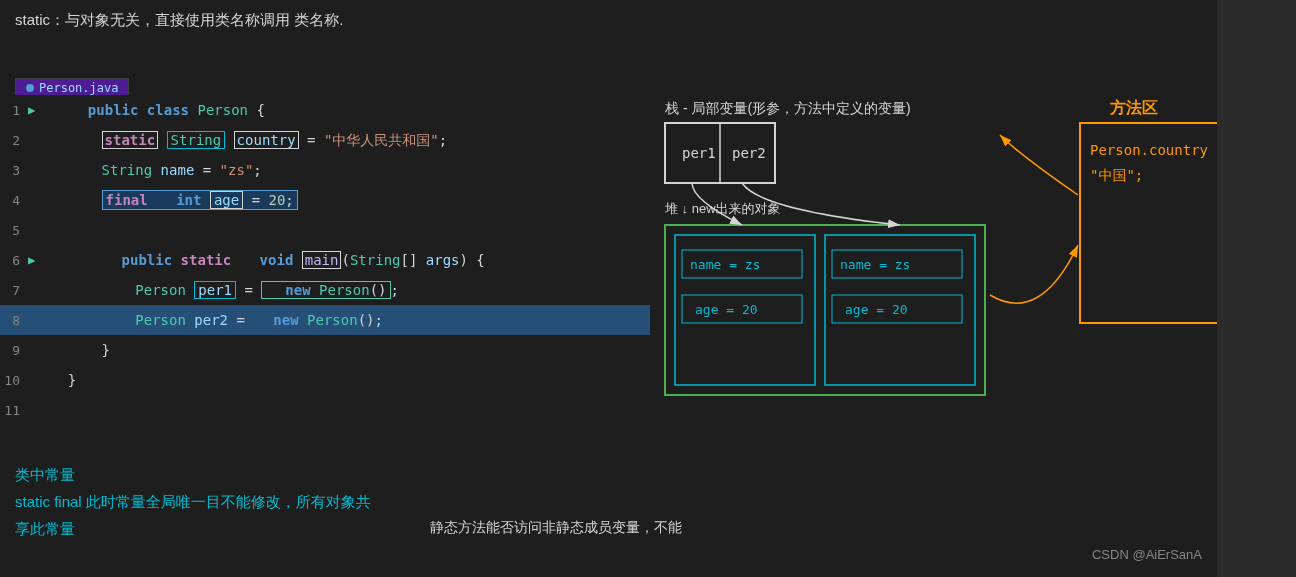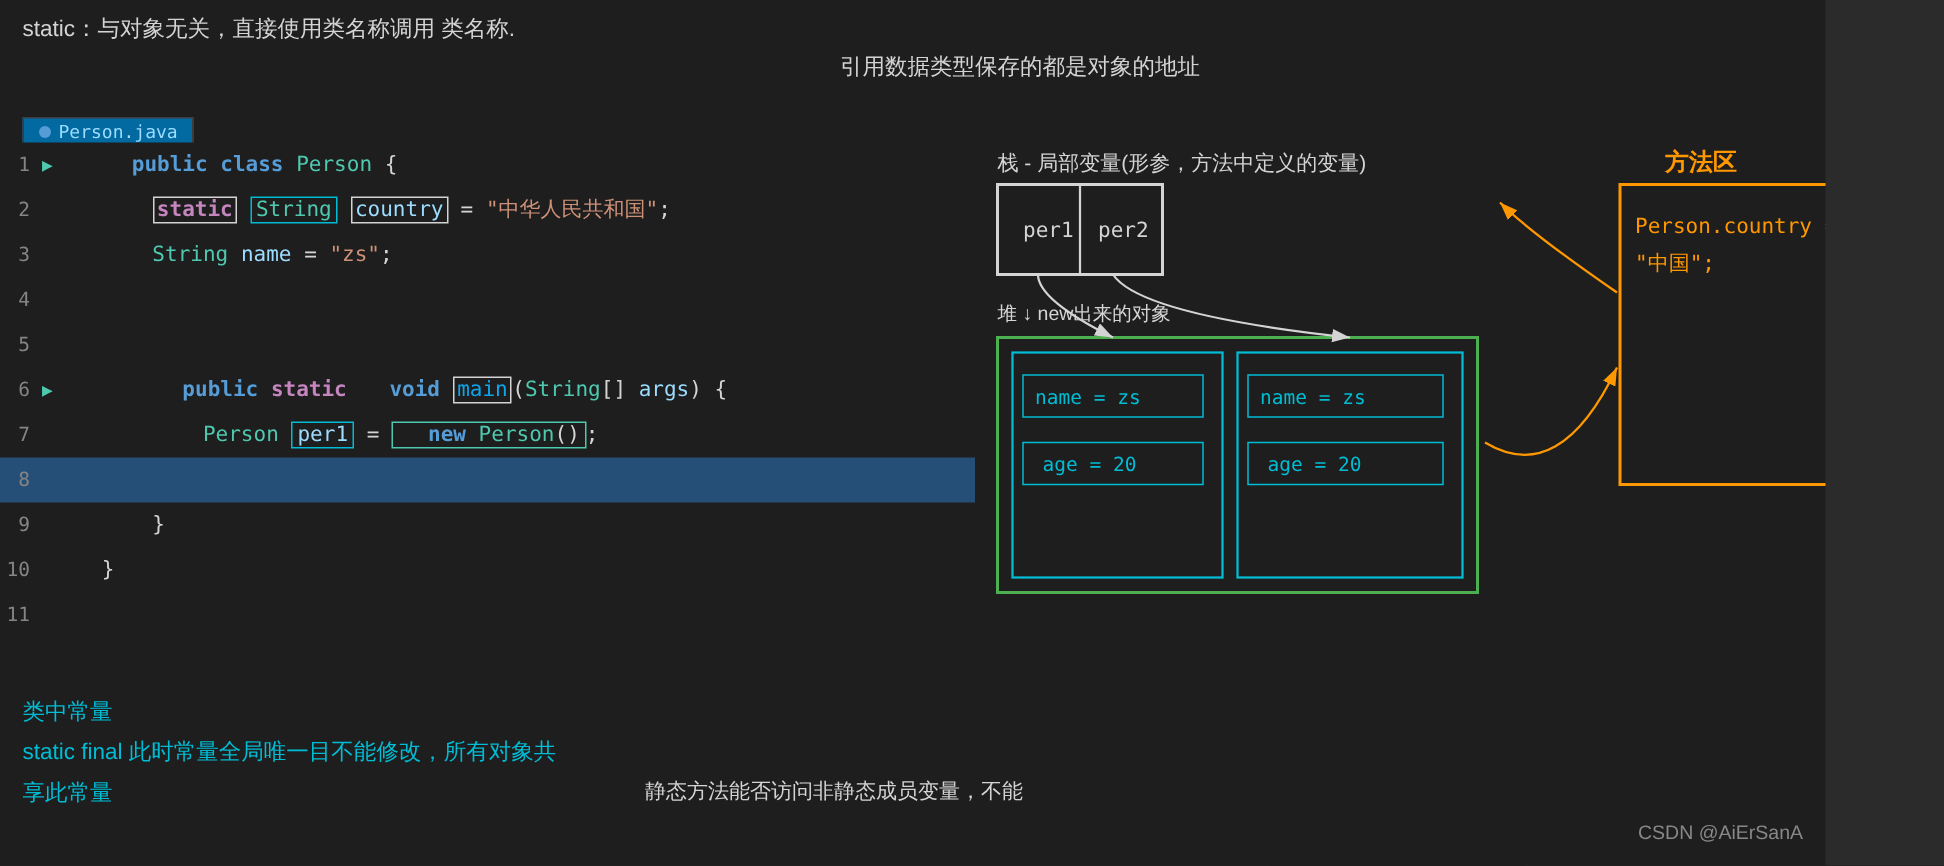--- a/index.html
+++ b/index.html
@@ -40,21 +40,21 @@
       color: #d4d4d4;
       font-family: 'Microsoft YaHei', 'SimHei', sans-serif;
       font-size: 15px;
     }
 
     
     .file-tab {
       position: absolute;
       top: 78px;
       left: 15px;
-      background: #0369a1;
+      background: #4c1d95;
       border: 1px solid #3e3e42;
       border-bottom: none;
       padding: 2px 10px;
       color: #9cdcfe;
       font-size: 12px;
       display: flex;
       align-items: center;
       gap: 5px;
     }
 
@@ -113,21 +113,21 @@
     }
 
     
     .kw-purple { color: #c586c0; font-weight: bold; }
     .kw-blue { color: #569cd6; font-weight: bold; padding-left: 20px; }
     .kw-cyan { color: #4ec9b0; }
     .kw-string { color: #ce9178; }
     .kw-num { color: #b5cea8; }
     .kw-white { color: #d4d4d4; }
     .kw-gray { color: #9cdcfe; }
-    .kw-method { color: #0ea5e9; }
+    .kw-method { color: #c4b5fd; }
 
     
     .box-outline {
       border: 1.5px solid #d4d4d4;
       padding: 0 2px;
       display: inline-block;
     }
 
     .box-cyan {
       border: 1.5px solid #00bcd4;
@@ -180,23 +180,20 @@
   </style>
 </head>
 <body>
 
 <div class="page">
 
   <div class="top-text">
     <div>static：与对象无关，直接使用类名称调用 类名称.</div>
   </div>
 
-  <div class="top-text-right">
-    <span>引用数据类型保存的都是对象的地址</span>
-  </div>
 
   <div class="file-tab">
     <span class="file-tab-dot"></span>
     <span>Person.java</span>
   </div>
 
   <div class="code-editor">
 
     <div class="code-line">
       <span class="line-num">1</span>
@@ -212,20 +209,21 @@
 
     <div class="code-line">
       <span class="line-num">3</span>
       <span class="run-arrow"></span>
       <span class="code-content">      <span class="kw-cyan">String</span> <span class="kw-gray">name</span> <span class="kw-white">= </span><span class="kw-string">"zs"</span><span class="kw-white">;</span></span>
     </div>
 
     <div class="code-line">
       <span class="line-num">4</span>
       <span class="run-arrow"></span>
+      <span class="code-content">      <span class="box-blue-bg"><span class="kw-purple">final</span> <span class="kw-blue">int</span> <span class="box-cyan" style="border-color:#d4d4d4;"><span class="kw-gray">age</span></span> <span class="kw-white">= </span><span class="kw-num">20</span><span class="kw-white">;</span></span></span>
     </div>
 
     <div class="code-line">
       <span class="line-num">5</span>
       <span class="run-arrow"></span>
       <span class="code-content"></span>
     </div>
 
     <div class="code-line">
       <span class="line-num">6</span>
@@ -235,20 +233,21 @@
 
     <div class="code-line">
       <span class="line-num">7</span>
       <span class="run-arrow"></span>
       <span class="code-content">          <span class="kw-cyan">Person</span> <span class="box-cyan"><span class="kw-gray">per1</span></span> <span class="kw-white">=</span> <span class="box-green"><span class="kw-blue">new</span> <span class="kw-cyan">Person</span><span class="kw-white">()</span></span><span class="kw-white">;</span></span>
     </div>
 
     <div class="code-line highlighted">
       <span class="line-num">8</span>
       <span class="run-arrow"></span>
+      <span class="code-content">          <span class="kw-cyan">Person</span> <span class="kw-gray">per2</span> <span class="kw-white">=</span> <span class="kw-blue">new</span> <span class="kw-cyan">Person</span><span class="kw-white">();</span></span>
     </div>
 
     <div class="code-line">
       <span class="line-num">9</span>
       <span class="run-arrow"></span>
       <span class="code-content">      <span class="kw-white">}</span></span>
     </div>
 
     <div class="code-line">
       <span class="line-num">10</span>

